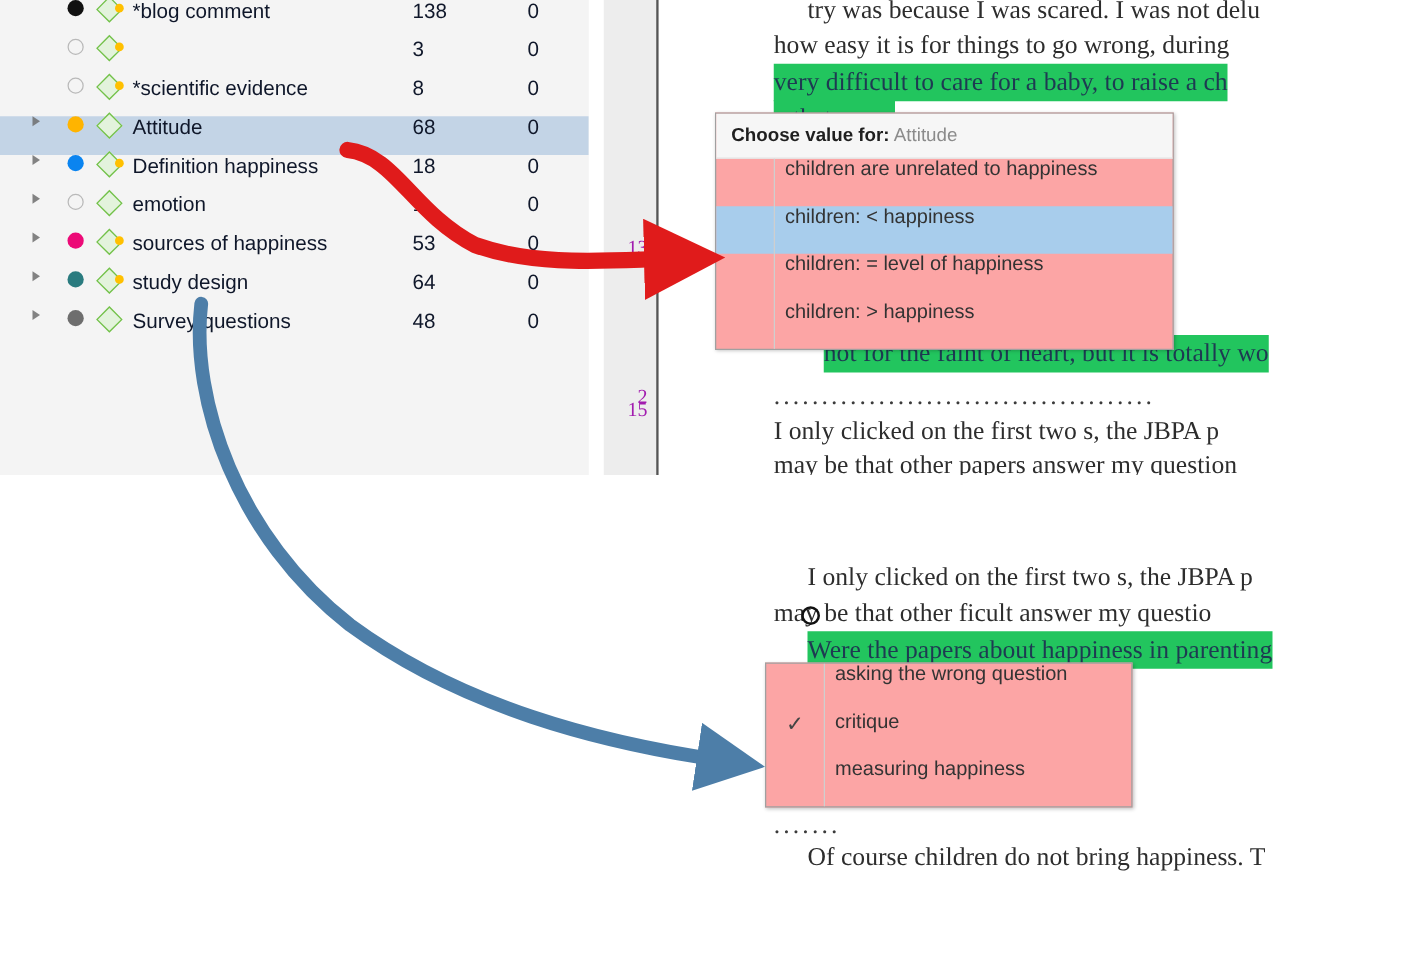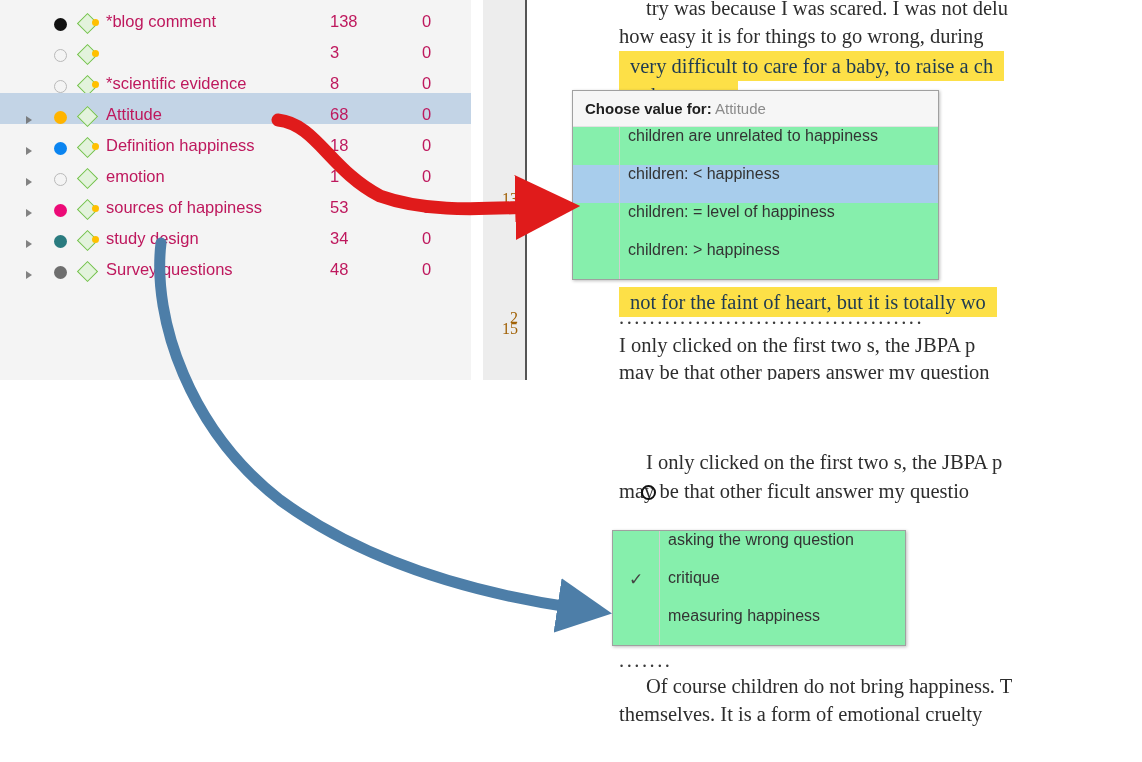--- a/index.html
+++ b/index.html
@@ -21,23 +21,23 @@
     left: 0; top: 0;
     width: 471px;
     height: 380px;
     background: #f4f4f4;
     overflow: hidden;
   }
   .tree-row {
     position: relative;
     height: 31px;
     display: flex;
-    align-items: flex-end;
+    align-items: flex-start;
     font-size: 16.5px;
-    color: #be185d;
+    color: #0f172a;
     white-space: nowrap;
   }
   .tree-row.selected {
     background: #c3d4e6;
   }
   .col-expander {
     width: 22px;
     margin-left: 26px;
     display: flex;
     align-items: center;
@@ -112,21 +112,21 @@
     left: 483px; top: 0;
     width: 44px; height: 380px;
     background: #ededed;
     border-right: 2px solid #555;
     box-sizing: border-box;
   }
   .gutter-num {
     position: absolute;
     right: 7px;
     font-size: 16px;
-    color: #a16207;
+    color: #a21caf;
     font-family: "Liberation Serif", serif;
   }
 
   #doc-top {
     position: absolute;
     left: 527px; top: 0;
     width: 615px; height: 380px;
     background: #ffffff;
     overflow: hidden;
   }
@@ -141,38 +141,38 @@
     position: absolute;
     left: 92px;
     font-family: "Liberation Serif", serif;
     font-size: 20.5px;
     color: #2d2d2d;
     white-space: nowrap;
     line-height: 28px;
   }
   .doc-line.indent { left: 119px; }
   .doc-line.hl {
-    background: #fde047;
+    background: #22c55e;
     color: #1e3a52;
-    padding: 1px 11px;
+    padding: 1px 0;
   }
   .dotline {
     position: absolute;
     left: 92px;
     font-family: "Liberation Serif", serif;
     font-size: 20.5px;
     color: #3b3b3b;
     letter-spacing: 2.5px;
     white-space: nowrap;
   }
 
   
   .popup {
     position: absolute;
-    background: #86efac;
+    background: #fca5a5;
     border: 1px solid #a0a0a0;
     box-shadow: 1px 1px 3px rgba(0,0,0,.25);
     box-sizing: border-box;
   }
   .popup-header {
     background: #f6f6f6;
     font-size: 15px;
     color: #3a3a3a;
     padding: 9px 12px 9px 12px;
     white-space: nowrap;
@@ -337,21 +337,21 @@
         <div class="expander-tri"></div>
       </div>
       <div class="col-dot">
         <div class="dot" style="background: rgb(42, 123, 127);"></div>
       </div>
       <div class="col-diamond">
         <div class="diamond"></div>
         <div class="badge-dot"></div>
       </div>
       <div class="col-label">study design</div>
-      <div class="col-num1">34</div>
+      <div class="col-num1">64</div>
       <div class="col-num2">0</div>
     </div>
     <div class="tree-row">
       <div class="col-expander">
         <div class="expander-tri"></div>
       </div>
       <div class="col-dot">
         <div class="dot" style="background: rgb(110, 110, 110);"></div>
       </div>
       <div class="col-diamond">
@@ -372,32 +372,32 @@
 <div id="doc-top">
     <div class="doc-line indent" style="top: -6px;">try was because I was scared. I was not delu</div>
     <div class="doc-line" style="top: 22px;">how easy it is for things to go wrong, during</div>
     <div class="doc-line hl" style="top: 51px;">very difficult to care for a baby, to raise a ch</div>
     <div class="doc-line hl" style="top: 80px;">...that exper</div>
     <div class="doc-line hl" style="top: 108px;">...ficult, and</div>
     <div class="doc-line hl" style="top: 137px;">...u can't eve</div>
     <div class="doc-line hl" style="top: 190px;">Our daught</div>
     <div class="doc-line hl" style="top: 219px;">t of work a</div>
     <div class="doc-line hl" style="top: 247px;">h laughter</div>
-    <div class="doc-line hl" style="top: 287px;">not for the faint of heart, but it is totally wo</div>
+    <div class="doc-line hl" style="top: 268px; margin-left: 40px;">not for the faint of heart, but it is totally wo</div>
     <div class="doc-line" style="top: 331px;">I only clicked on the first two s, the JBPA p</div>
     <div class="doc-line" style="top: 358px;">may be that other papers answer my question</div>
     <div class="dotline" style="top: 306px;">........................................</div>
   </div>
 <div id="doc-bottom">
     <div class="doc-line indent" style="top: 18px;">I only clicked on the first two s, the JBPA p</div>
     <div class="doc-line" style="top: 47px;">may be that other ficult answer my questio</div>
+    <div class="doc-line indent hl" style="top: 75px;">Were the papers about happiness in parenting</div>
     <div class="doc-line hl" style="top: 104px;">sina et al seems t</div>
     <div class="doc-line hl" style="top: 132px;">ble, Table 1-US </div>
     <div class="doc-line indent" style="top: 242px;">Of course children do not bring happiness. T</div>
-    <div class="doc-line" style="top: 270px;">themselves. It is a form of emotional cruelty</div>
     <div class="dotline" style="top: 219px;">.......</div>
   </div>
 
 <div class="popup" id="popup-attitude" style="left:572px; top:90px; width:367px;">
   <div class="popup-header">
     <b>Choose value for:</b>
     <span class="subject">Attitude</span>
   </div>
   <div class="popup-items">
     <div class="popup-gutter-line"></div>

